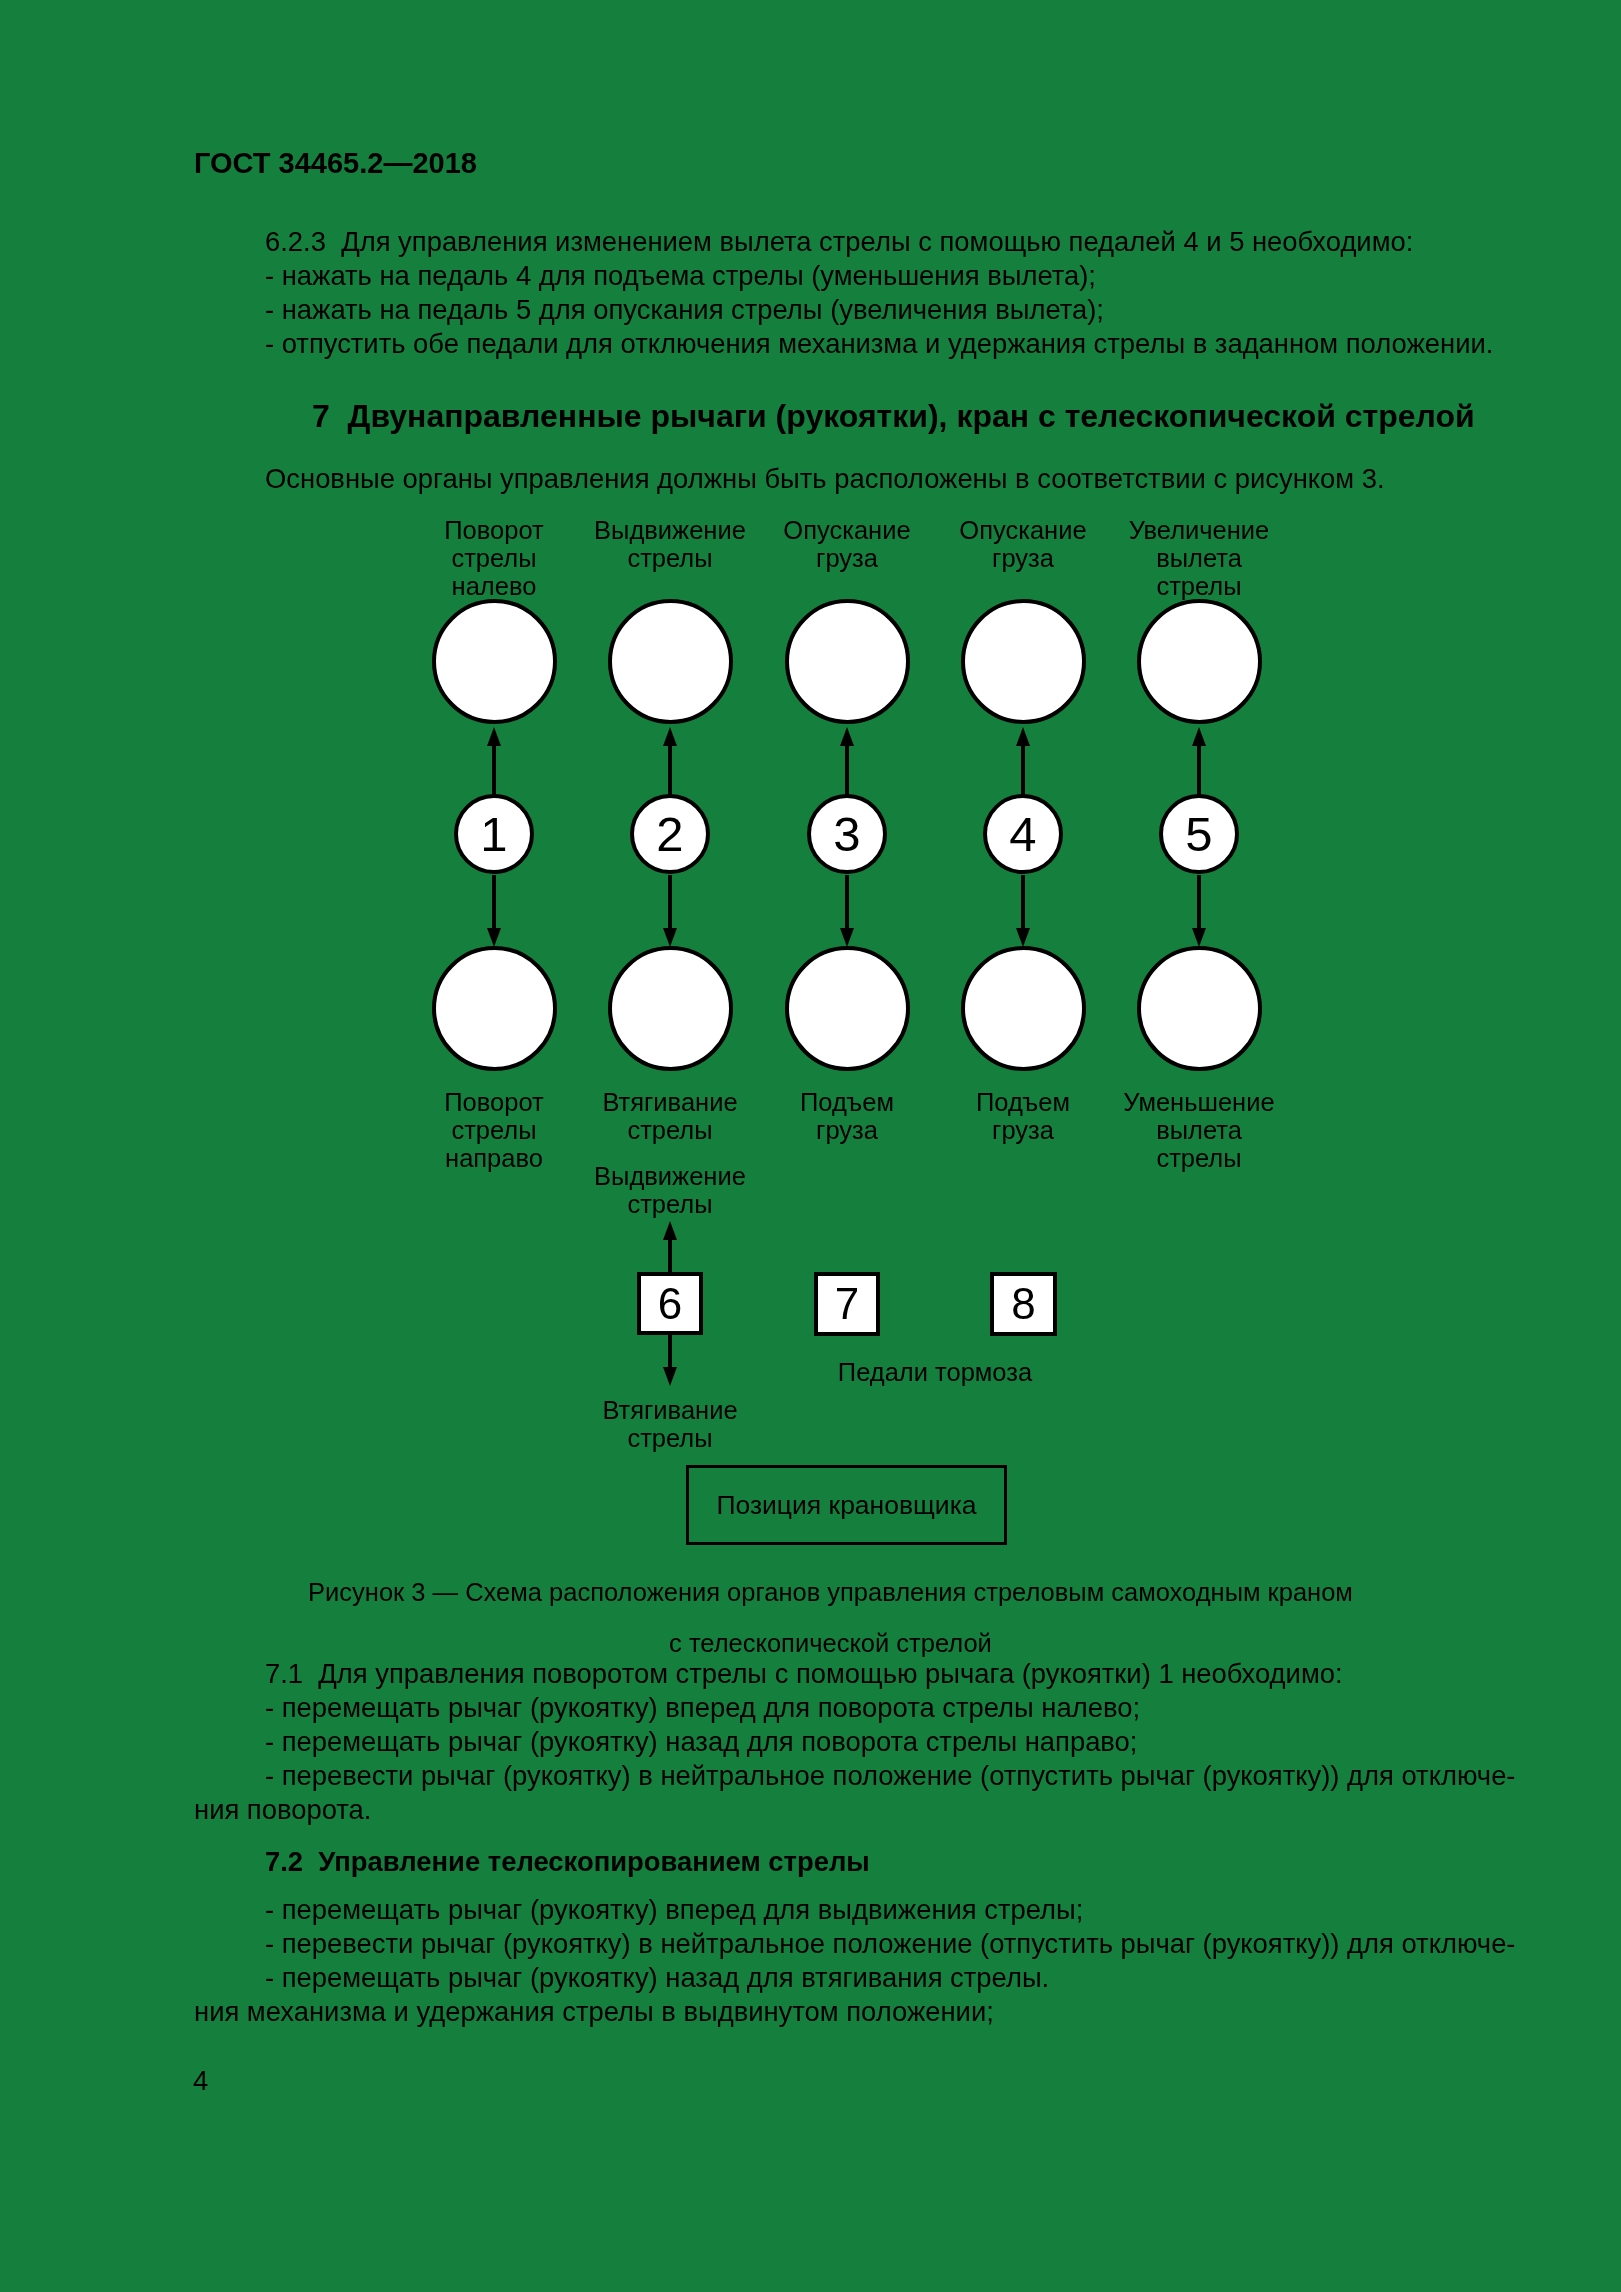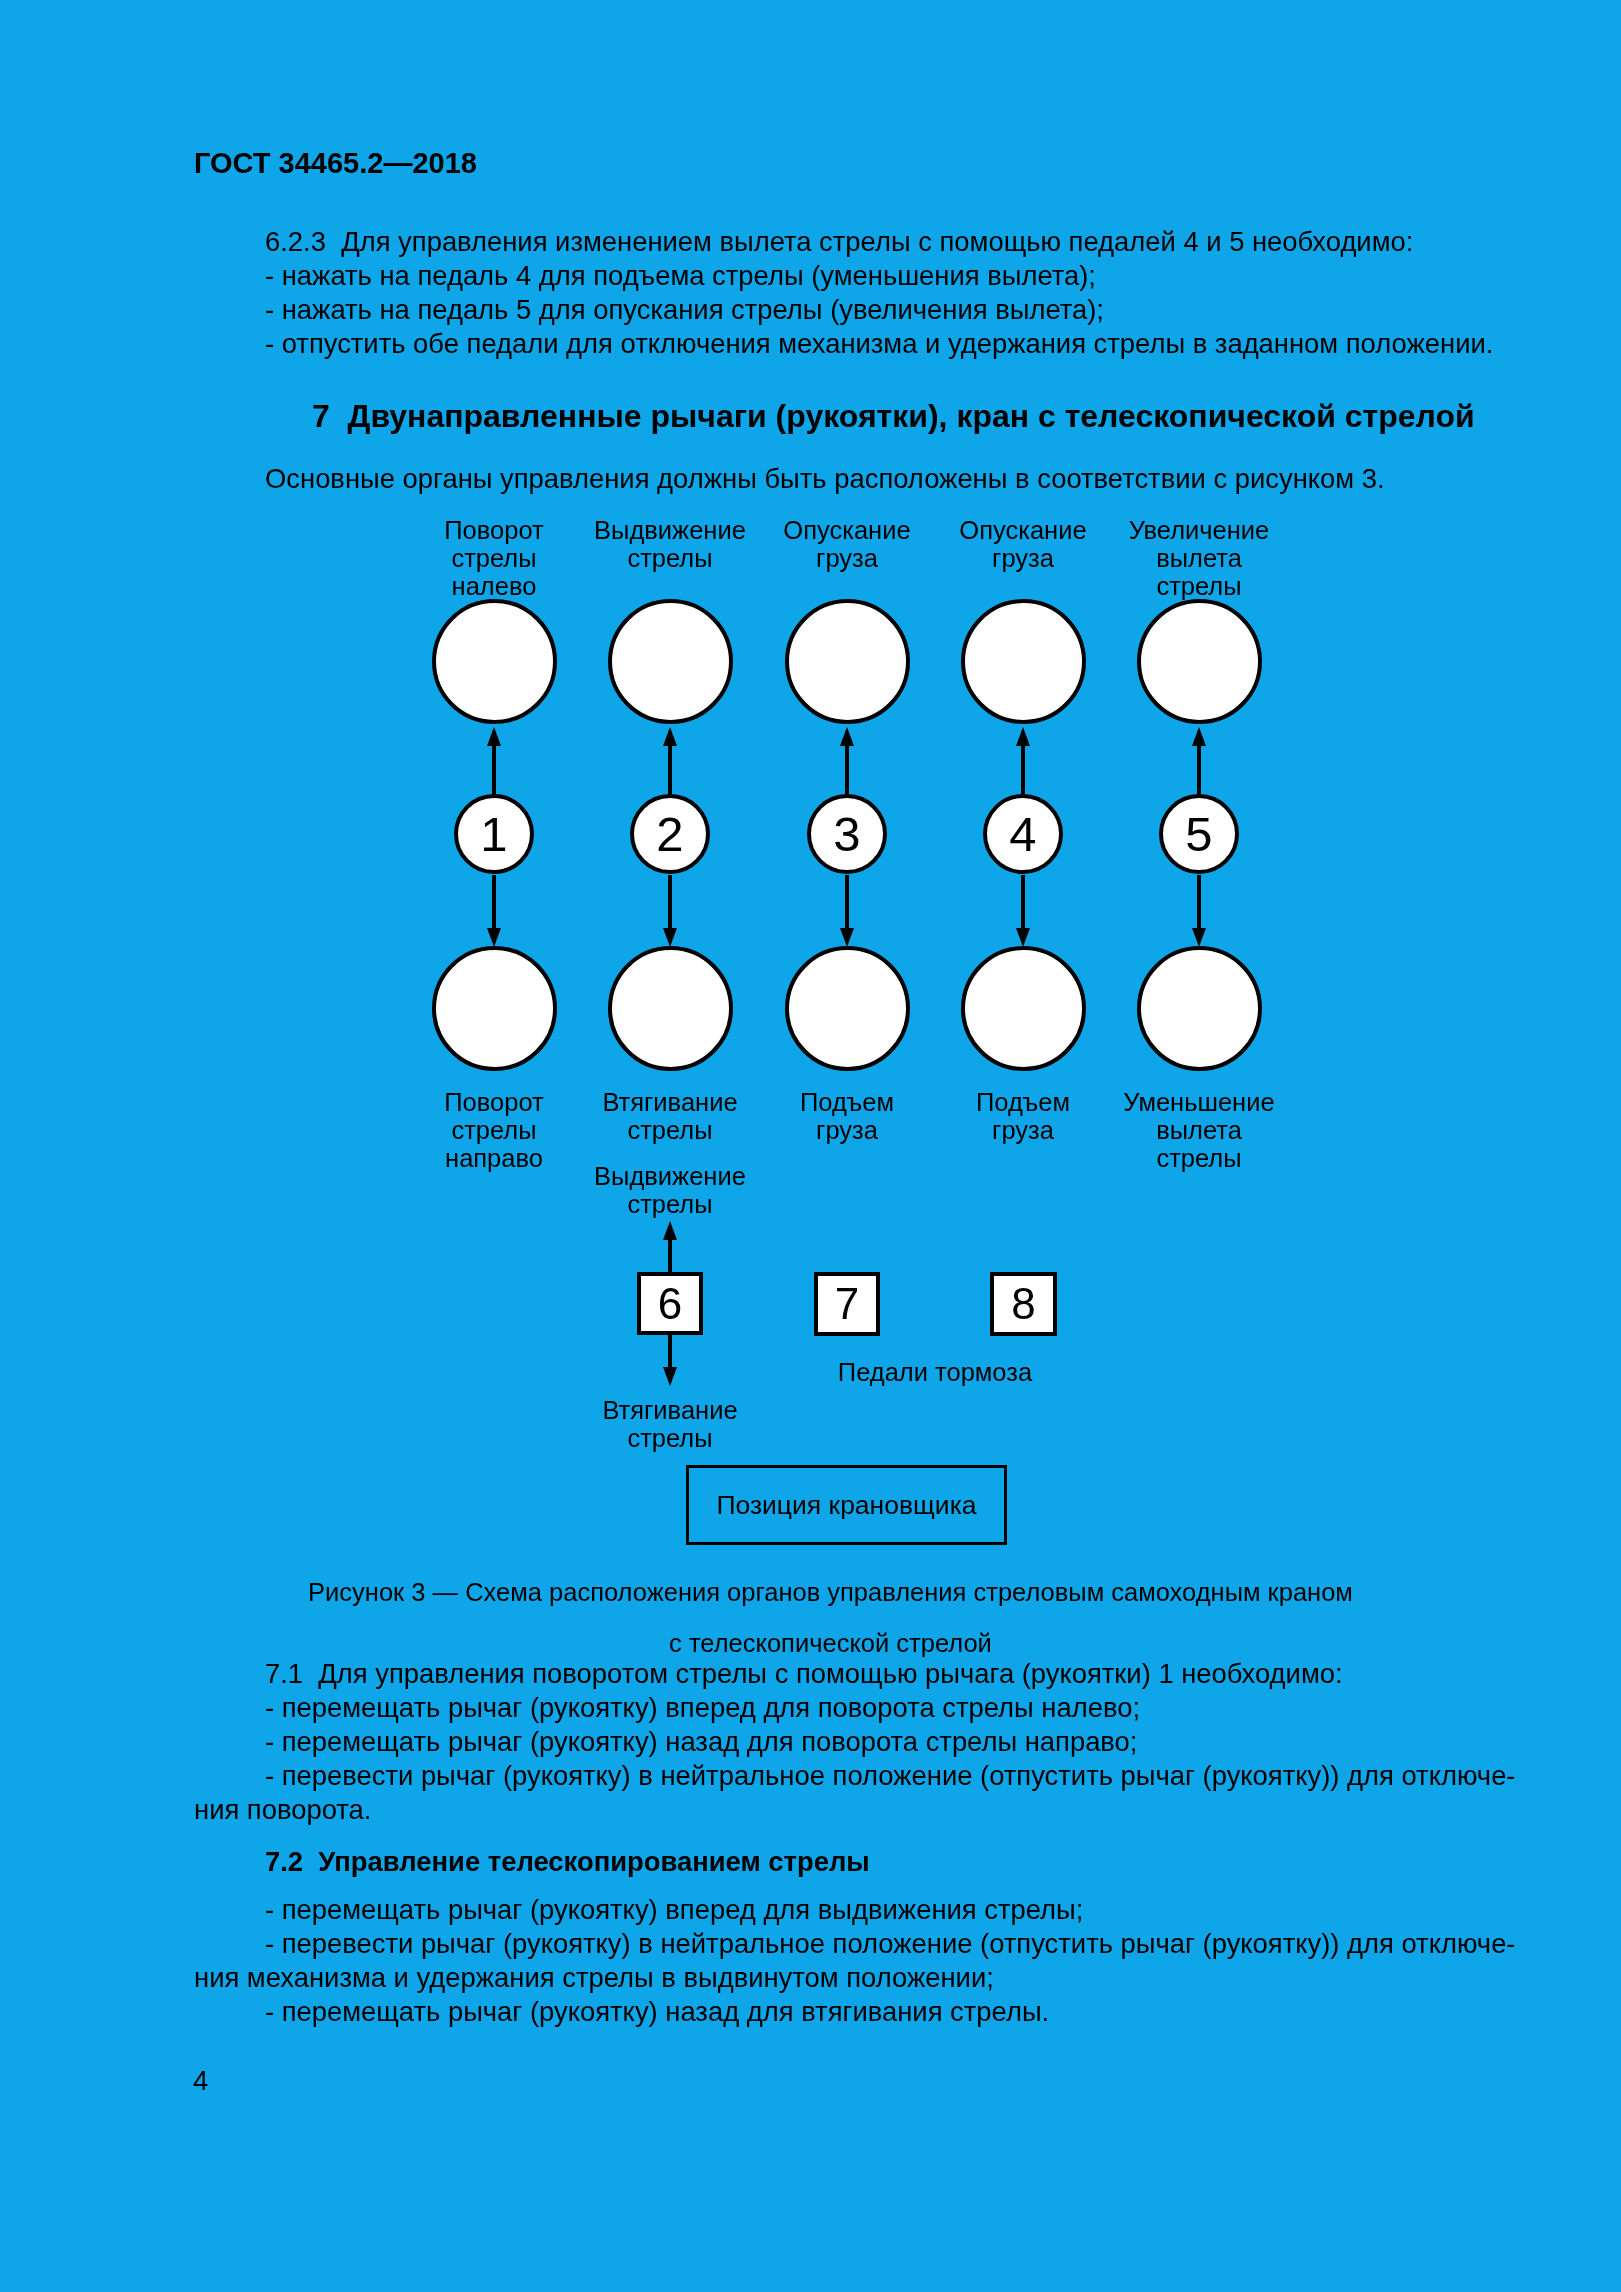--- a/index.html
+++ b/index.html
@@ -1,17 +1,17 @@
 <!DOCTYPE html>
 <html lang="ru"><head>
 <meta charset="utf-8">
 <style>
   html,body{margin:0;padding:0;background:#888;}
   .page{
-    position:relative;width:1621px;height:2293px;background:#0ea5e9;
+    position:relative;width:1621px;height:2293px;background:#15803d;
     font-family:"Liberation Sans","DejaVu Sans",sans-serif;color:#000;
     overflow:hidden;margin:0 auto;
   }
   .abs{position:absolute;}
   .hdr{left:194px;top:147px;font-size:29px;font-weight:bold;white-space:pre;}
   .para{left:194px;font-size:27.4px;line-height:34px;}
   .para .line{white-space:pre;}
   .para .line.ind{padding-left:71px;}
   .h1{left:265px;font-size:32px;font-weight:bold;white-space:pre;line-height:41px;margin-left:47px;}
   .h2{left:265px;font-size:27.4px;font-weight:bold;white-space:pre;line-height:34px;}
@@ -217,20 +217,20 @@
     <div class="line ind">- перемещать рычаг (рукоятку) назад для поворота стрелы направо;</div>
     <div class="line ind">- перевести рычаг (рукоятку) в нейтральное положение (отпустить рычаг (рукоятку)) для отключе-</div>
     <div class="line">ния поворота.</div>
   </div>
 
   <div class="abs h2" style="top:1845px">7.2  Управление телескопированием стрелы</div>
 
   <div class="abs para" style="top:1893px">
     <div class="line ind">- перемещать рычаг (рукоятку) вперед для выдвижения стрелы;</div>
     <div class="line ind">- перевести рычаг (рукоятку) в нейтральное положение (отпустить рычаг (рукоятку)) для отключе-</div>
+    <div class="line ind">- перемещать рычаг (рукоятку) назад для втягивания стрелы.</div>
     <div class="line">ния механизма и удержания стрелы в выдвинутом положении;</div>
-    <div class="line ind">- перемещать рычаг (рукоятку) назад для втягивания стрелы.</div>
   </div>
 
   <div class="abs pagenum">4</div>
 
 </div>
 
 
 </body></html>

